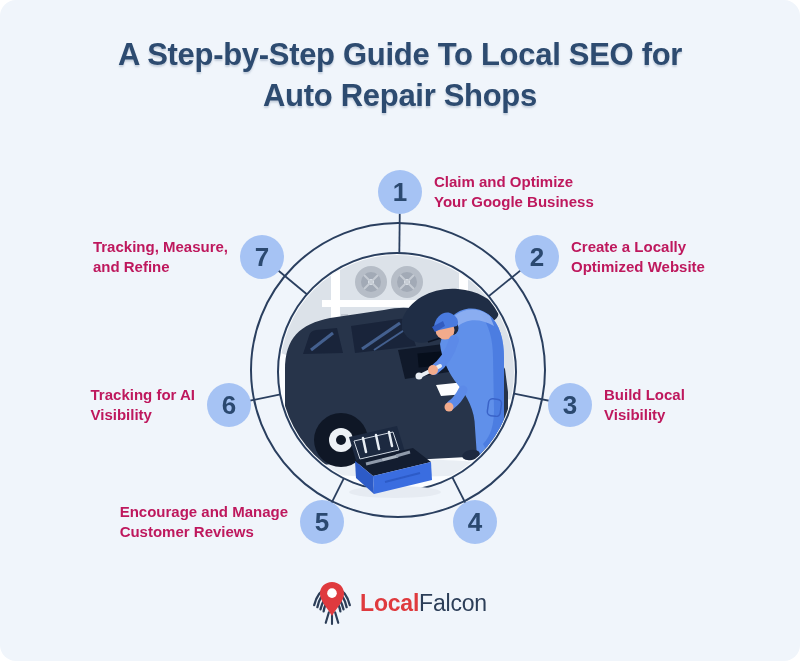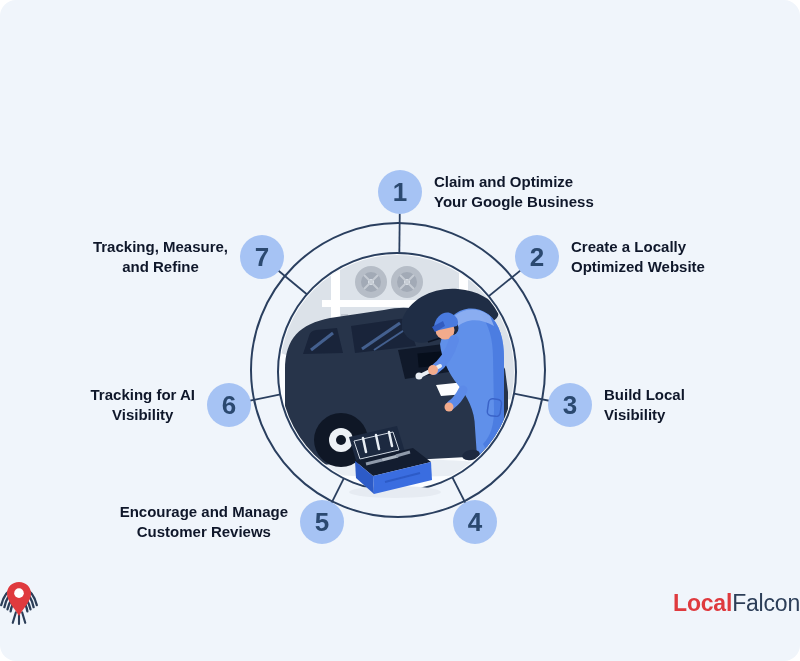--- a/index.html
+++ b/index.html
@@ -9,41 +9,42 @@
   .title{position:absolute;top:34px;left:0;width:800px;margin:0;text-align:center;
          font-size:31px;line-height:41px;font-weight:bold;color:#2d4b70;letter-spacing:-.3px;
          text-shadow:0 2px 2px rgba(45,75,112,.22);}
 
   .diagram{position:absolute;inset:0;}
   .diagram svg{position:absolute;left:0;top:0;}
 
   .step{position:absolute;display:flex;align-items:center;gap:12px;}
   .step .num{width:44px;height:44px;border-radius:50%;background:#a6c3f4;color:#2b4970;
              font-size:26px;font-weight:bold;display:flex;align-items:center;justify-content:center;flex:none;}
-  .step .lbl{font-size:15px;line-height:20px;font-weight:600;color:#0f172a;white-space:pre-line;}
+  .step .lbl{font-size:15px;line-height:20px;font-weight:600;color:#be185d;white-space:pre-line;}
   .step.left{flex-direction:row-reverse;}
-  .step.left .lbl{text-align:center;}
+  .step.left .lbl{text-align:left;}
   .step-1{left:378px;top:170px;}
   .step-2{left:515px;top:235px;}
   .step-3{left:548px;top:383px;}
   .step-4{left:453px;top:500px;}
   .step-5{right:456px;top:500px;}
   .step-6{right:549px;top:383px;}
   .step-7{right:516px;top:235px;}
 
-  .logo{position:absolute;top:580px;left:0;width:800px;display:flex;align-items:center;justify-content:space-between;gap:9px;}
+  .logo{position:absolute;top:580px;left:0;width:800px;display:flex;align-items:center;justify-content:center;gap:9px;}
   .logo-text{font-size:23px;letter-spacing:-.2px;}
   .logo-local{font-weight:bold;color:#df3a3e;}
   .logo-falcon{font-weight:normal;color:#2c3e58;}
 </style>
 </head>
 <body>
 
 <div class="card">
 
+  <h1 class="title"><span>A Step-by-Step Guide To Local SEO for</span><br><span>Auto Repair Shops</span></h1>
 
   <div class="diagram">
 
     <svg width="800" height="661" viewBox="0 0 800 661">
       <defs>
         <clipPath id="sceneClip">
             <circle cx="397" cy="372" r="117"></circle>
           </clipPath>
       </defs>
 

